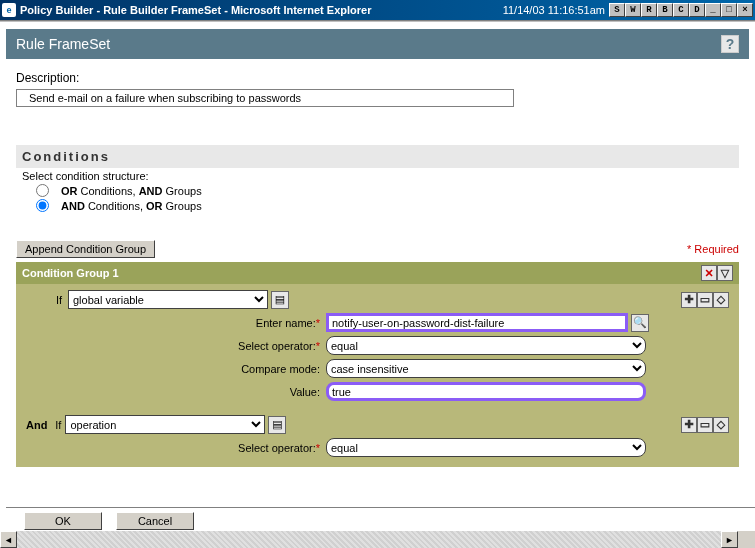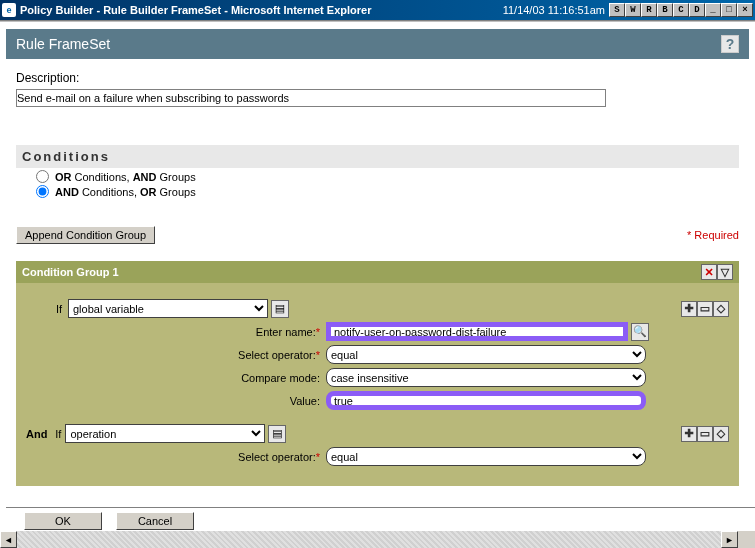--- a/index.html
+++ b/index.html
@@ -15,46 +15,46 @@
 .hr { height: 3px; background: #c0c0c0; border-top: 1px solid #808080; border-bottom: 1px solid #fff; }
 
 .panel { margin: 6px; }
 .panel-header { background: #5a7a8a; color: #fff; padding: 6px 10px; font-size: 14px; display: flex; align-items: center; }
 .panel-header .spacer { flex: 1; }
 .help-icon { width: 18px; height: 18px; border: 1px solid #ccc; background: #e8e8e8; color: #5a7a8a; display: inline-flex; align-items: center; justify-content: center; font-weight: bold; cursor: pointer; }
 
 .panel-body { background: #fff; padding: 12px 10px 4px 10px; height: 440px; overflow: hidden; position: relative; }
 
 .desc-label { font-size: 12px; margin-bottom: 4px; }
-.desc-input { width: 590px; border: 1px solid #808080; padding: 2px 0; font-size: 11px; height: 18px; }
+.desc-input { width: 498px; border: 1px solid #808080; padding: 2px 12px; font-size: 11px; height: 18px; }
 
 .section-hdr { background: #e8e8e8; margin-top: 38px; padding: 4px 6px; font-size: 13px; font-weight: bold; letter-spacing: 2px; color: #333; }
 .sub-label { font-size: 11px; margin: 2px 0 2px 6px; }
-.radio-row { margin: 2px 0 2px 20px; font-size: 11px; display: flex; align-items: center; gap: 6px; }
+.radio-row { margin: 2px 0 2px 20px; font-size: 11px; display: flex; align-items: center; gap: 12px; }
 .radio-row input { margin: 0; }
 
 .btn { background: #d4d0c8; border: 1px solid #404040; border-top-color: #fff; border-left-color: #fff; padding: 2px 8px; font-size: 11px; cursor: pointer; }
 .append-row { margin-top: 28px; display: flex; align-items: center; }
 .append-row .spacer { flex: 1; }
 .req { color: #c00; font-size: 11px; }
 
-.group { background: #b8b87a; margin-top: 17px; }
+.group { background: #b8b87a; margin-top: 4px; }
 .group-header { background: #9aa35a; color: #fff; padding: 3px 6px; font-size: 11px; font-weight: bold; display: flex; align-items: center; }
 .group-header .spacer { flex: 1; }
 .hicons { display: flex; gap: 0; }
 .hicons .hi { width: 16px; height: 16px; background: #e8e8e8; border: 1px solid #666; display: inline-flex; align-items: center; justify-content: center; font-size: 11px; font-weight: bold; cursor: pointer; color: #333; }
 .hicons .hi.red { color: #c00; }
 
-.group-body { padding: 16px 10px; }
+.group-body { padding: 6px 10px; }
 .cond-row { display: flex; align-items: center; margin-bottom: 4px; }
 .cond-row .lbl { width: 300px; text-align: right; padding-right: 6px; font-size: 11px; }
 .cond-row .lbl .ast { color: #c00; }
 .cond-row .lbl.small { width: 42px; text-align: right; font-size: 11px; }
 .cond-row select { border: 1px solid #404040; font-size: 11px; height: 19px; background: #fff; }
-.cond-row input[type=text] { border: 5px solid #8b5cf6; font-size: 11px; height: 19px; padding: 0 3px; background: #fff; }
+.cond-row input[type=text] { border: 3px solid #8b5cf6; font-size: 11px; height: 19px; padding: 0 3px; background: #fff; }
 .sel-wide { width: 200px; }
 .sel-full { width: 320px; border-radius: 8px; }
 .txt-full { width: 302px; }
 .iconbtn { width: 18px; height: 18px; border: 1px solid #666; background: #e8e8e8; display: inline-flex; align-items: center; justify-content: center; cursor: pointer; margin-left: 3px; font-size: 11px; }
 .and-label { font-weight: bold; font-size: 11px; padding-right: 4px; }
 
 .bottom-bar { position: absolute; bottom: 18px; left: 6px; right: 0; border-top: 1px solid #808080; padding-top: 4px; display: flex; gap: 14px; padding-left: 18px; }
 .bottom-bar .btn { width: 78px; text-align: center; }
 
 .hscroll { position: absolute; bottom: 0; left: 0; right: 0; height: 17px; background: #d4d0c8; display: flex; }
@@ -88,20 +88,21 @@
     <span>Rule FrameSet</span>
     <span class="spacer"></span>
     <span class="help-icon">?</span>
   </div>
   <div class="panel-body">
 
     <div class="desc-label">Description:</div>
     <input type="text" class="desc-input" value="Send e-mail on a failure when subscribing to passwords" style="">
 
     <div class="section-hdr">Conditions</div>
+    <div class="sub-label">Select condition structure:</div>
     <label class="radio-row">
       <input type="radio" name="cs" style="">
       <span><b>OR</b> Conditions, <b>AND</b> Groups</span>
     </label>
     <label class="radio-row">
       <input type="radio" name="cs" checked="" style="">
       <span><b>AND</b> Conditions, <b>OR</b> Groups</span>
     </label>
 
     <div class="append-row">

